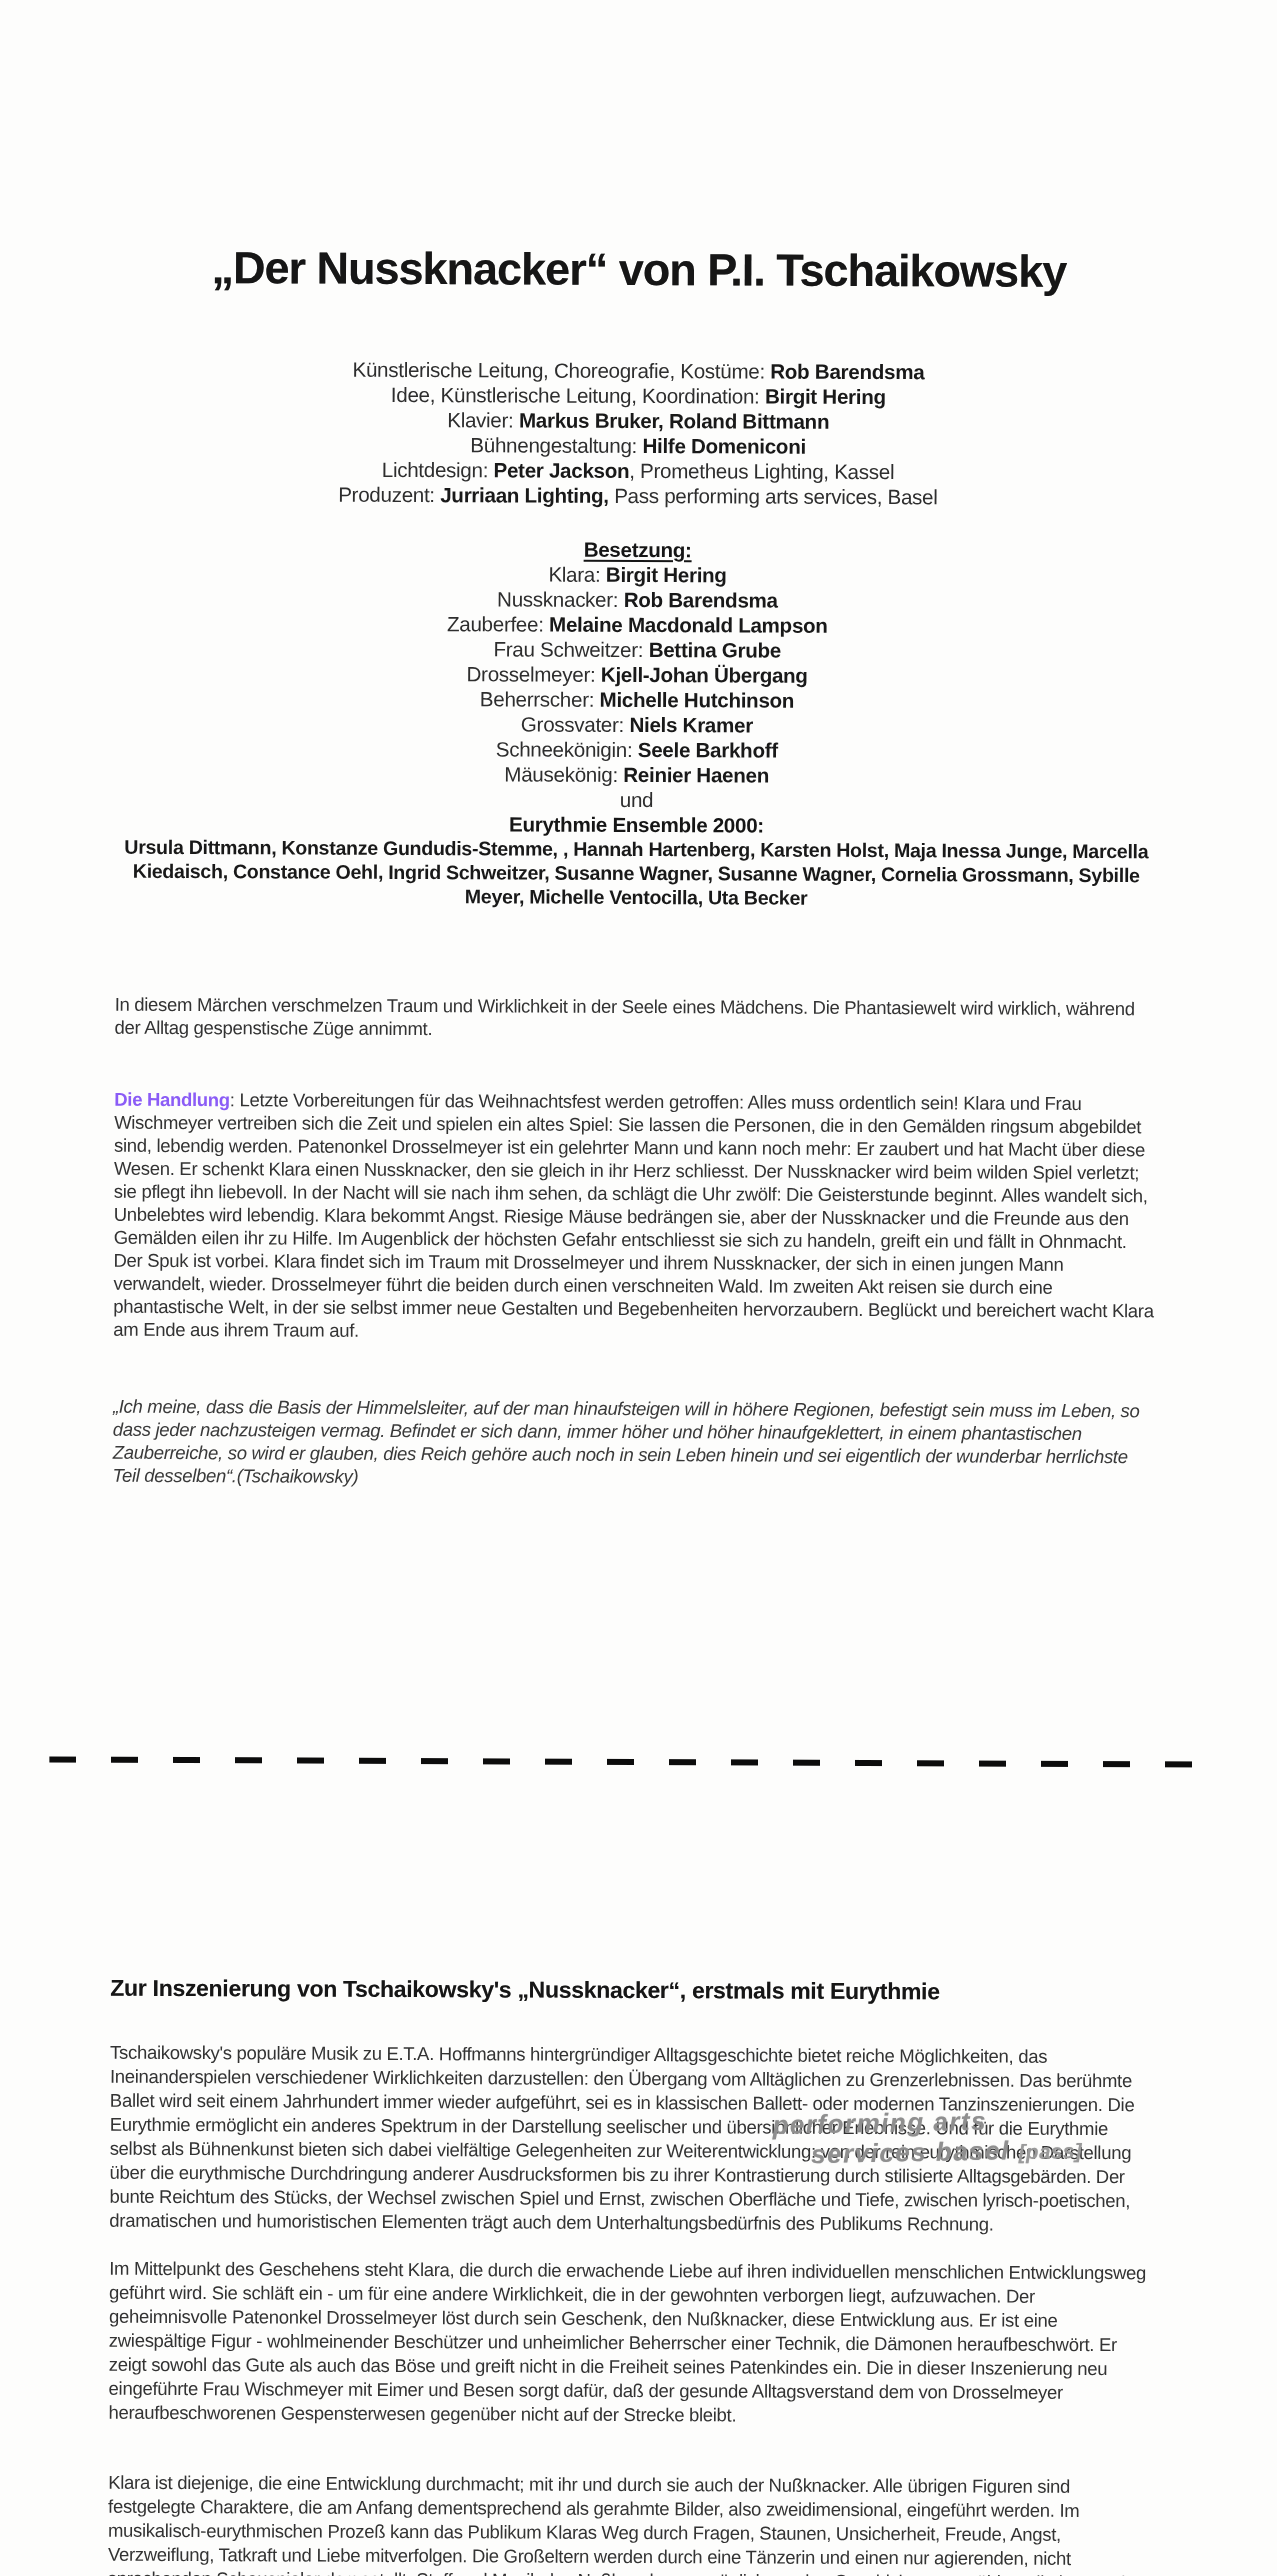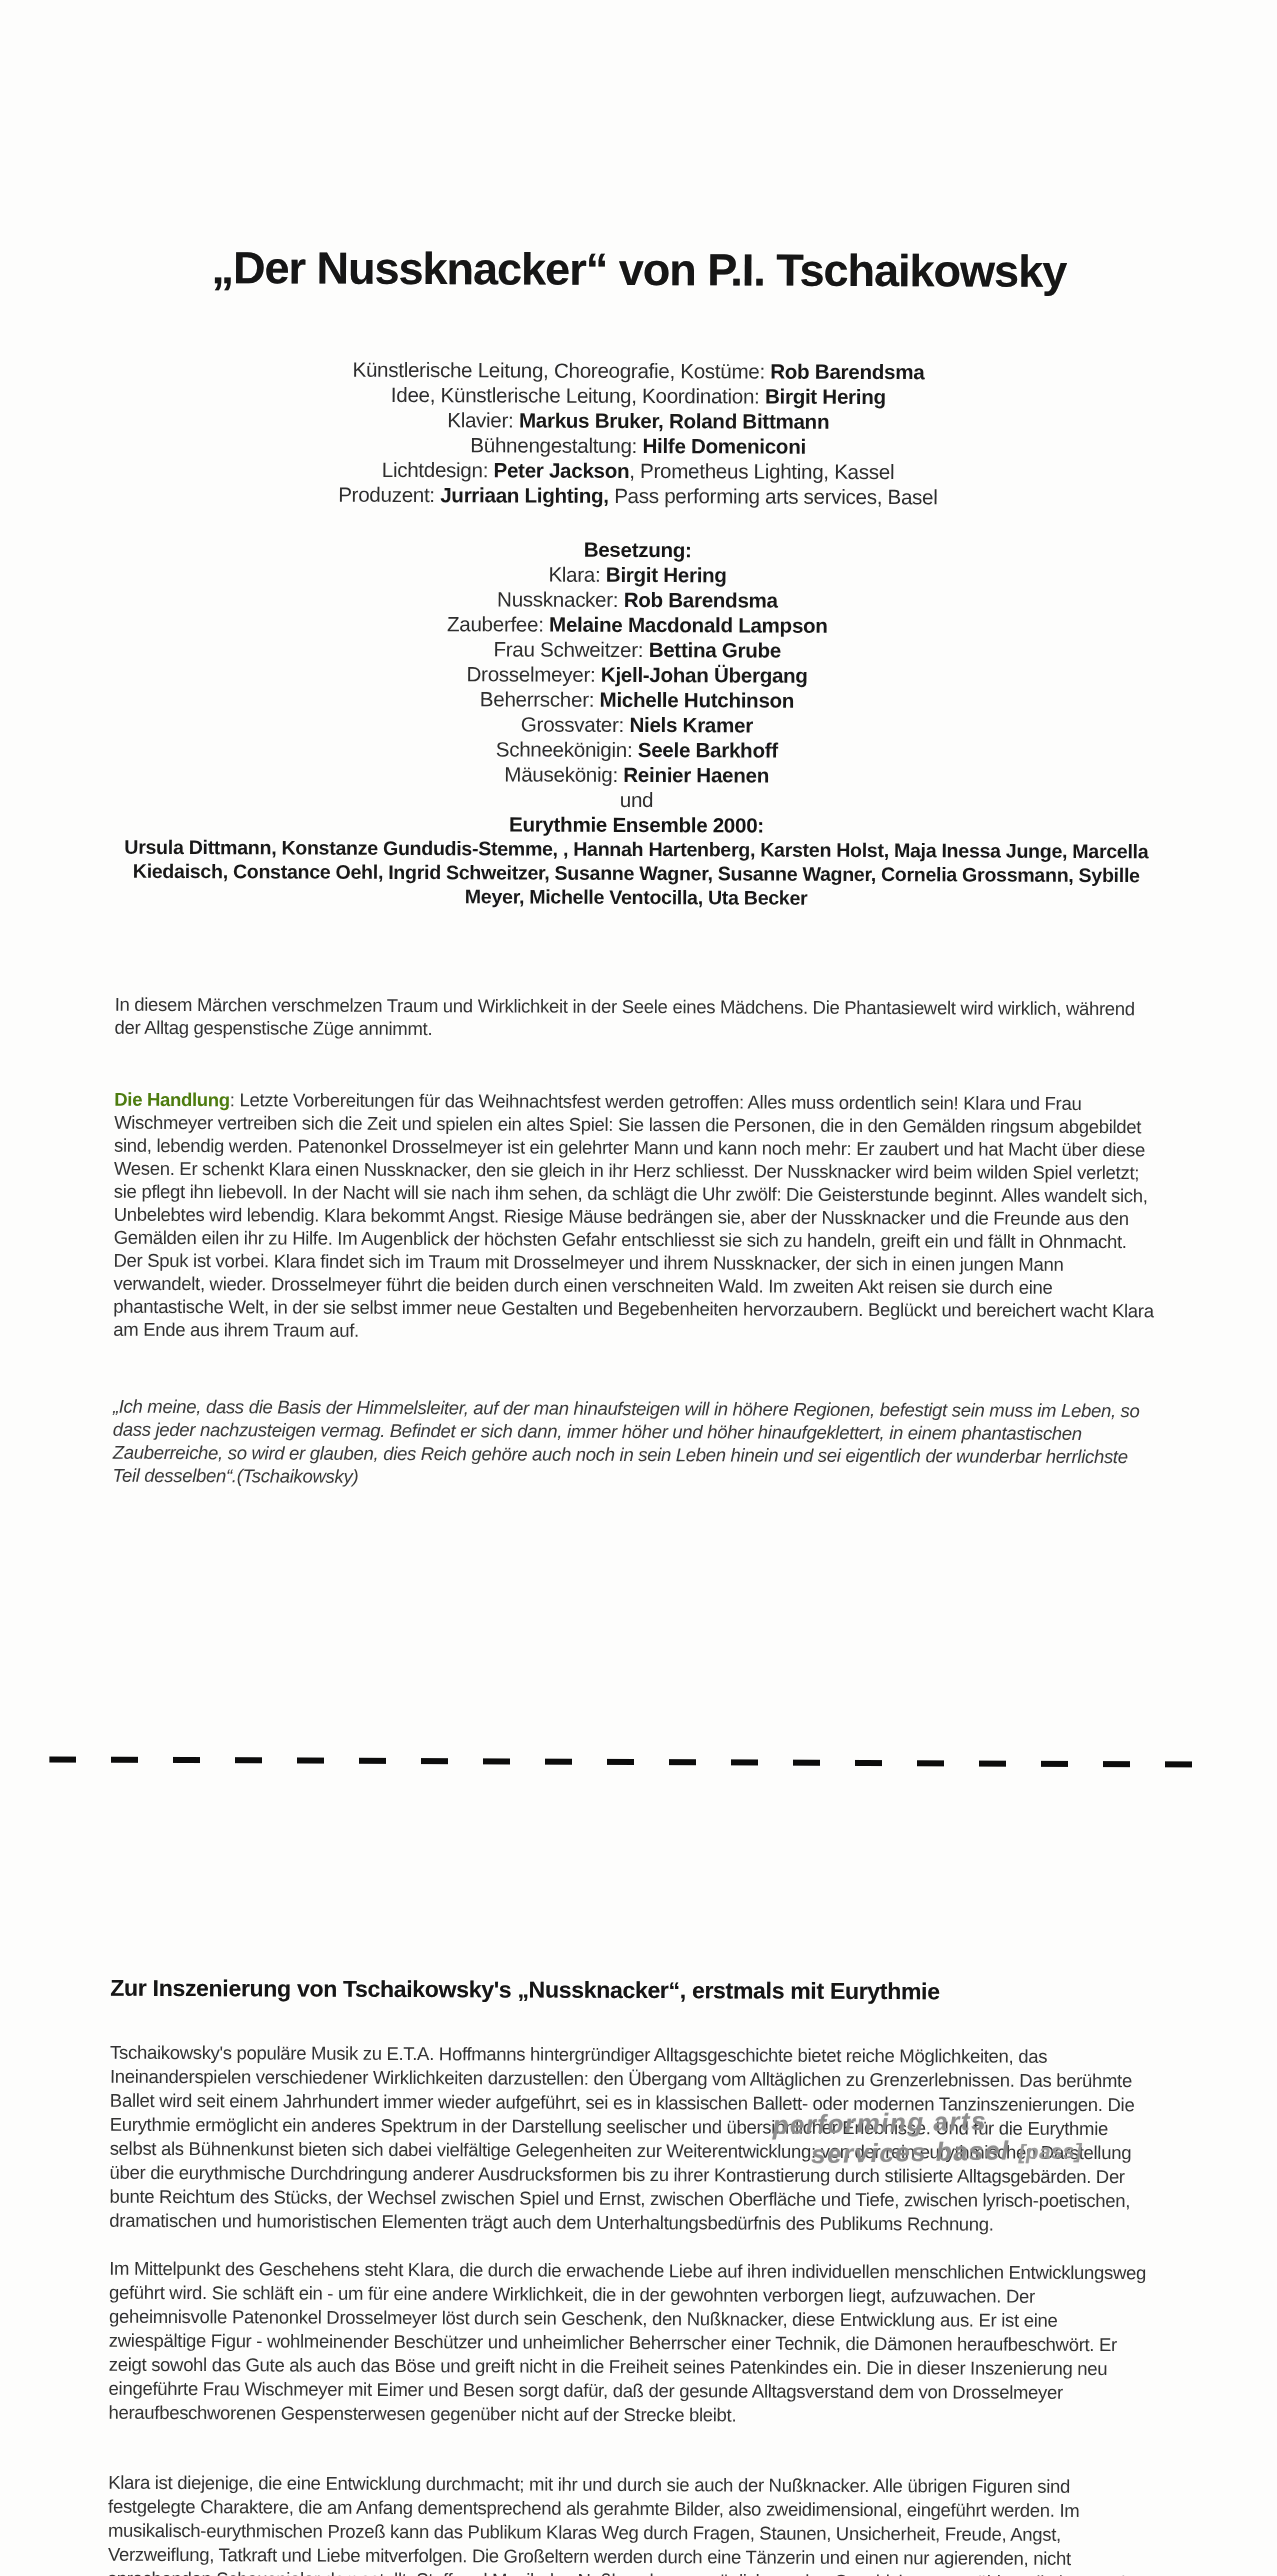--- a/index.html
+++ b/index.html
@@ -26,31 +26,31 @@
     text-align:center;
     font-size:45px;line-height:52px;
     font-weight:bold;letter-spacing:-1px;
     color:#161616;
     text-shadow:0 0 0.5px rgba(0,0,0,.45);
   }
   .credits{margin-top:62px;text-align:center;font-size:20.6px;line-height:25px;letter-spacing:-0.3px;}
   .credits b,.cast b{color:#191919;}
   .cast{margin-top:29px;text-align:center;font-size:20.6px;line-height:25px;letter-spacing:-0.3px;}
   .cast-heading{font-weight:bold;color:#161616;}
-  .cast-heading .u{text-decoration-thickness:1.5px;text-underline-offset:3.1px;}
+  .cast-heading .u{text-decoration:underline;text-decoration-thickness:1.5px;text-underline-offset:3.1px;}
   .ens-head{font-weight:bold;color:#161616;}
   .ens-names{font-weight:bold;color:#191919;font-size:19.6px;line-height:24px;}
   .body{
     margin:0;text-align:left;
     font-size:18.5px;line-height:23px;letter-spacing:-0.3px;
     color:#333;
   }
   .intro{margin-top:86px;}
   .handlung{margin-top:49px;}
-  .handlung b{color:#4d7c0f;}
+  .handlung b{color:#8b5cf6;}
   .quote{margin-top:54px;font-style:italic;color:#3a3a3a;}
   .divider{
     margin-top:270px;margin-left:-62px;
     width:1164px;height:6.2px;
     background:repeating-linear-gradient(to right,#0c0c0c 0px,#0c0c0c 27px,transparent 27px,transparent 62px);
   }
   .logo{
     position:absolute;left:781px;top:1861px;
     width:361px;
     transform:rotate(-1.4deg);

